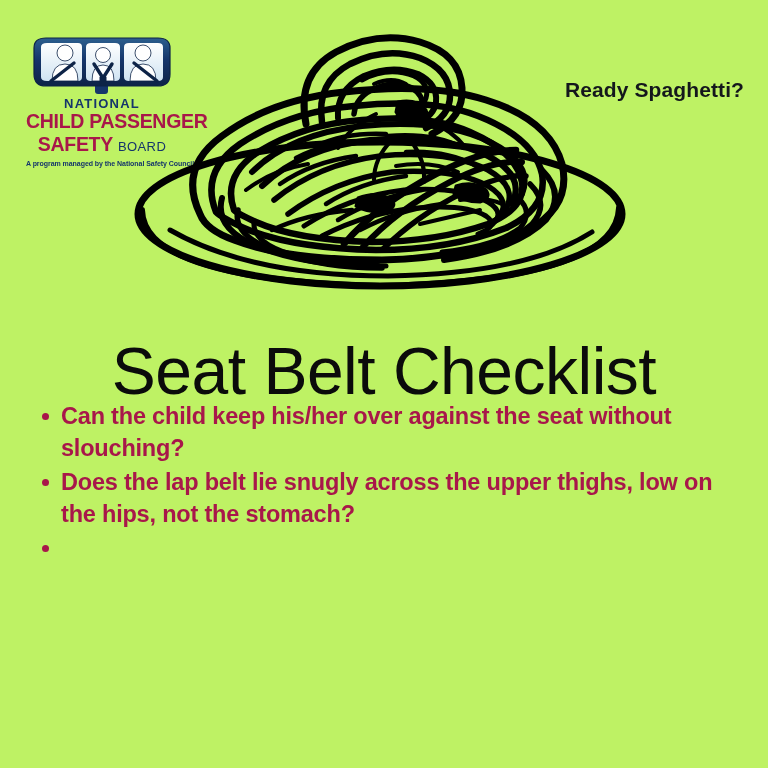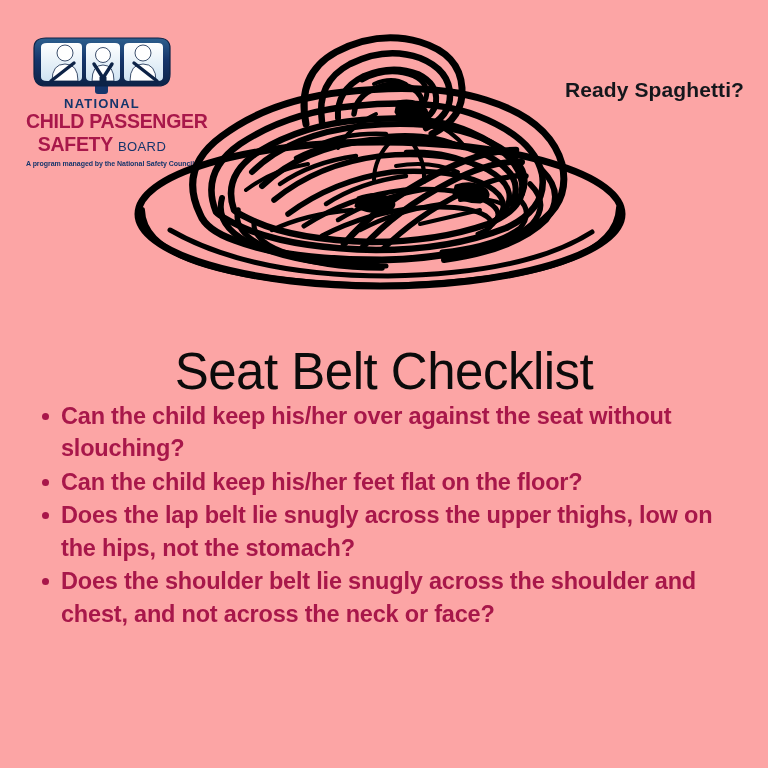--- a/index.html
+++ b/index.html
@@ -10,21 +10,21 @@
     width: 768px;
     height: 768px;
     overflow: hidden;
     font-family: "Liberation Sans", sans-serif;
     background: #68cdf7;
   }
   #poster {
     position: relative;
     width: 768px;
     height: 768px;
-    background: #fca5a5;
+    background: #bef264;
     overflow: hidden;
   }
 
   
   #logo-block {
     position: absolute;
     left: 26px;
     top: 34px;
     width: 152px;
     height: 126px;
@@ -98,24 +98,24 @@
     left: 130px;
     top: 18px;
     width: 510px;
     height: 290px;
   }
 
   
   #page-title {
     position: absolute;
     left: 0;
-    top: 310px;
+    top: 291px;
     width: 768px;
     text-align: center;
-    font-size: 51px;
+    font-size: 66px;
     font-weight: normal;
     color: #0b0b0b;
     letter-spacing: -0.5px;
     line-height: 1.1;
   }
 
   
   #checklist {
     position: absolute;
     left: 36px;
@@ -271,25 +271,20 @@
 
   <h1 id="page-title">Seat Belt Checklist</h1>
 
   <ul id="checklist">
     <li class="checklist-item">
       <span class="checklist-bullet"></span>
       <span>Can the child keep his/her over against the seat without slouching?</span>
     </li>
     <li class="checklist-item">
       <span class="checklist-bullet"></span>
-      <span>Can the child keep his/her feet flat on the floor?</span>
-    </li>
-    <li class="checklist-item">
-      <span class="checklist-bullet"></span>
       <span>Does the lap belt lie snugly across the upper thighs, low on the hips, not the stomach?</span>
     </li>
     <li class="checklist-item">
       <span class="checklist-bullet"></span>
-      <span>Does the shoulder belt lie snugly across the shoulder and chest, and not across the neck or face?</span>
     </li>
   </ul>
 
 </div>
 
 </body></html>

